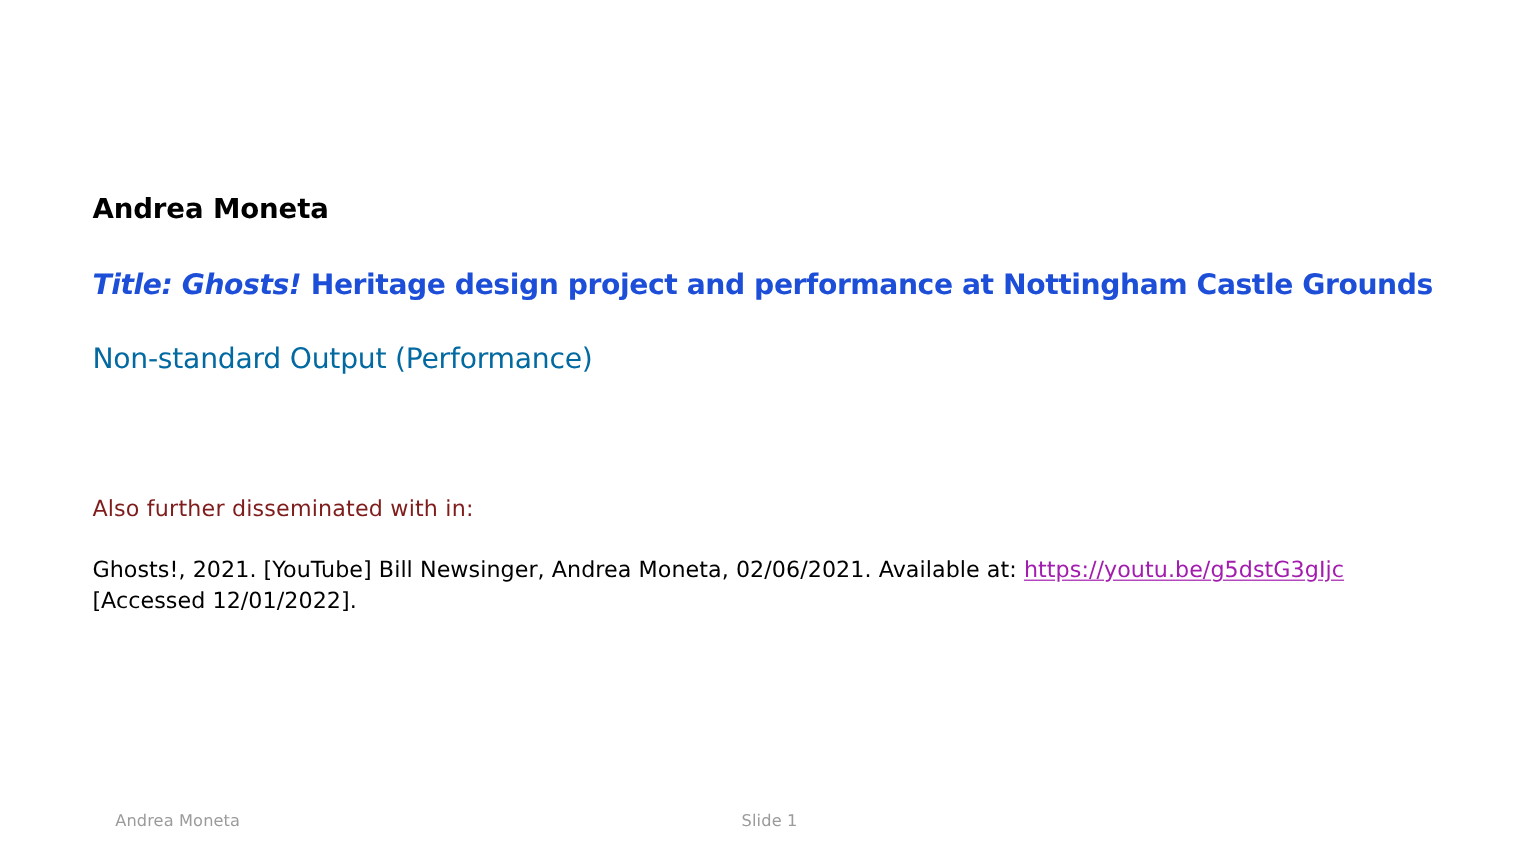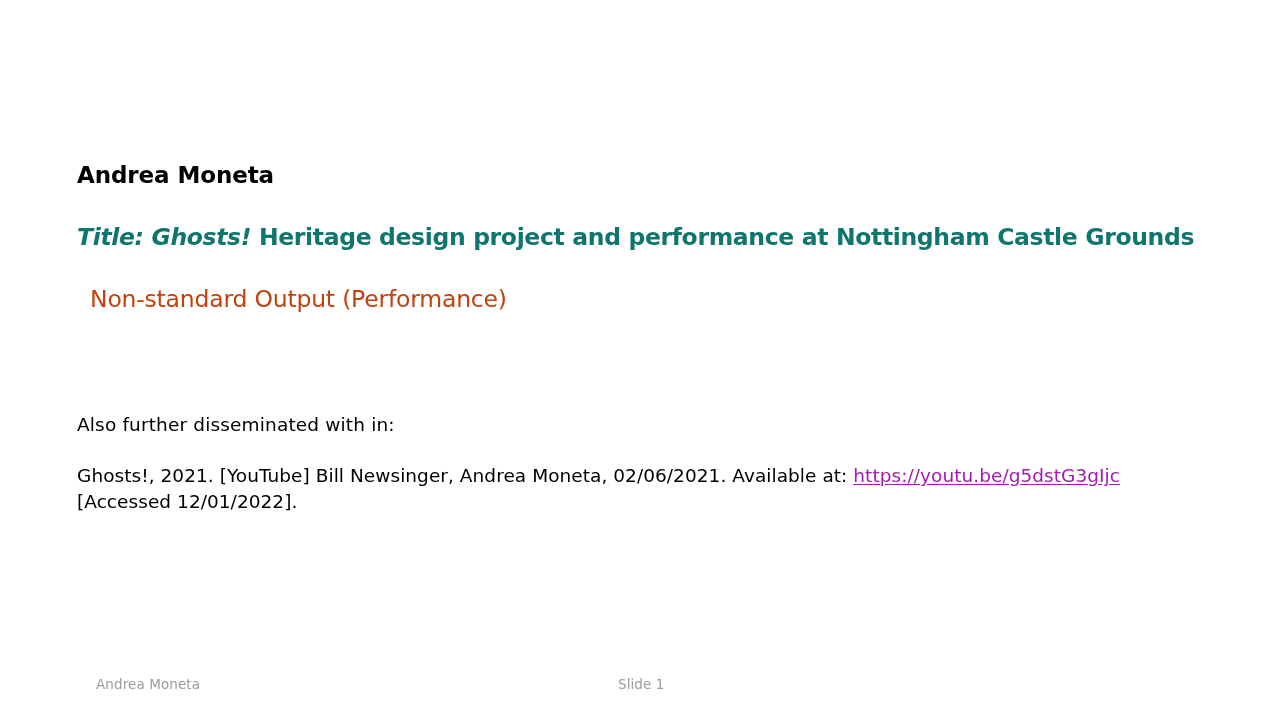--- a/index.html
+++ b/index.html
@@ -42,50 +42,50 @@
     margin: 0 0 32px 0;
     white-space: nowrap;
   }
 
   .line-title {
     font-family: "DejaVu Sans", "Liberation Sans", sans-serif;
     font-weight: 700;
     font-size: 23.5px;
     line-height: 31px;
     letter-spacing: -0.35px;
-    color: #0f766e;
+    color: #1d4ed8;
     margin: 0 0 31px 0;
     white-space: nowrap;
   }
   .line-title .title-em {
     font-style: italic;
     font-weight: 700;
   }
 
   .line-output {
     font-family: "DejaVu Sans", "Liberation Sans", sans-serif;
     font-weight: 400;
     font-size: 23.5px;
     line-height: 31px;
     letter-spacing: -0.2px;
-    color: #c2410c;
-    margin: 13px;
+    color: #0369a1;
+    margin: 0;
     white-space: nowrap;
   }
 
   .line-dissem {
     position: absolute;
     left: 77px;
     top: 412px;
     font-family: "DejaVu Sans", "Liberation Sans", sans-serif;
     font-weight: 400;
     font-size: 18.5px;
     line-height: 26px;
     letter-spacing: 0.15px;
-    color: #000000;
+    color: #7f1d1d;
     white-space: nowrap;
     margin: 0;
   }
 
   .line-citation {
     position: absolute;
     left: 77px;
     top: 463px;
     width: 1130px;
     font-family: "DejaVu Sans", "Liberation Sans", sans-serif;

